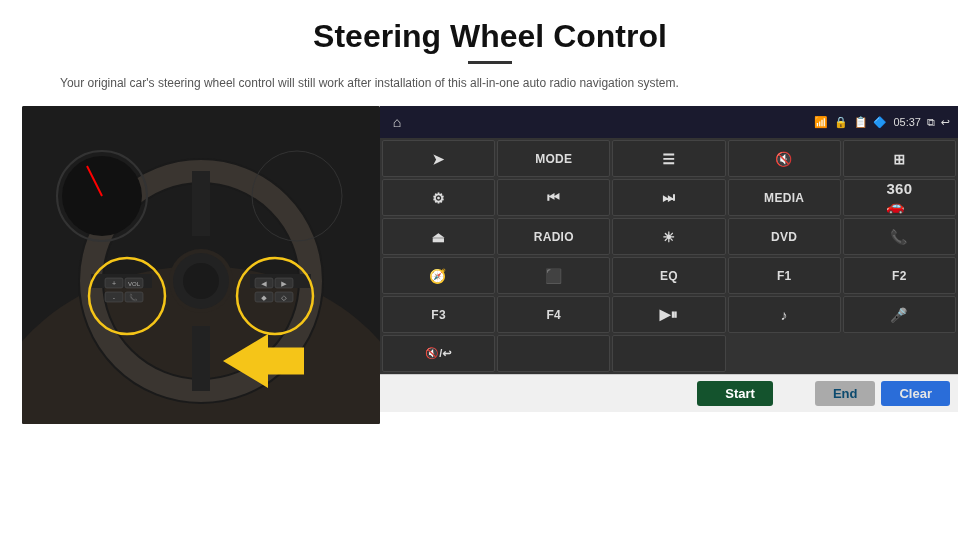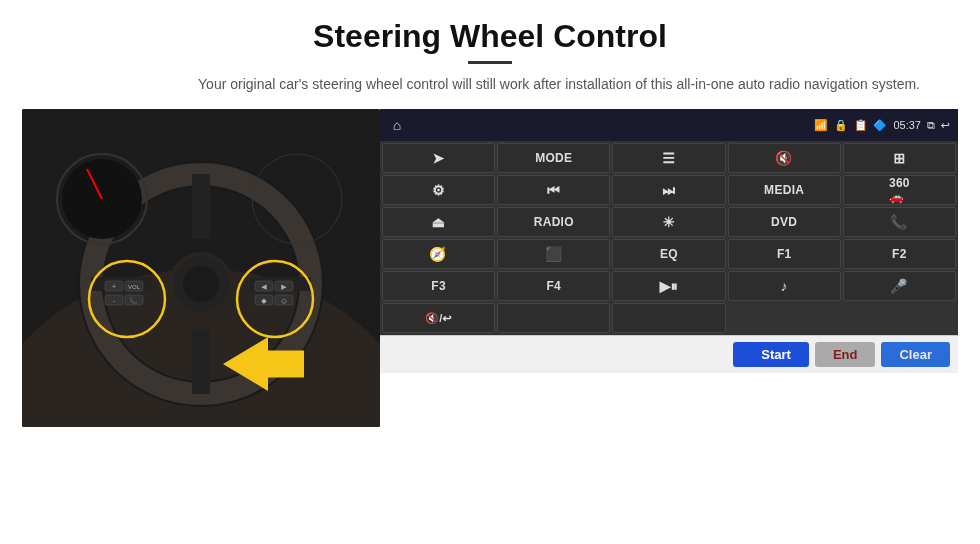--- a/index.html
+++ b/index.html
@@ -20,22 +20,22 @@
     }
 
     .title-divider {
       width: 44px;
       height: 3px;
       background: #333;
       margin: 0 auto 10px;
     }
 
     .subtitle {
-      text-align: right;
-      font-size: 14px;
+      text-align: left;
+      font-size: 12px;
       color: #555;
       line-height: 1.5;
       padding: 0 60px 14px;
     }
 
     .content-area {
       display: flex;
       flex-direction: row;
       padding: 0 22px;
       gap: 0;
@@ -118,22 +118,22 @@
 
     .action-btn {
       padding: 5px 18px;
       font-size: 13px;
       font-weight: 600;
       border: none;
       border-radius: 3px;
       cursor: pointer;
     }
 
-    .btn-start { background: #1d4ed8; color: #fff; padding-left: 28px; }
-    .btn-end   { background: #aaa; color: #7f1d1d; }
+    .btn-start { background: #14532d; color: #fff; padding-left: 28px; }
+    .btn-end   { background: #aaa; color: #0c4a6e; margin-left: 36px; }
     .btn-clear { background: #2a6dd9; color: #e5e5e5; }
 
     .full-panel {
       width: 590px;
       display: flex;
       flex-direction: column;
     }
   </style>
 </head>
 <body>
@@ -234,21 +234,21 @@
         </div>
       <div class="btn">
           <span class="icon">⏮</span>
         </div>
       <div class="btn">
           <span class="icon">⏭</span>
         </div>
       <div class="btn">MEDIA</div>
 
       <div class="btn">
-          <span style="font-size:12px">360<br>🚗</span>
+          <span style="font-size:15px">360<br>🚗</span>
         </div>
       <div class="btn">
           <span class="icon">⏏</span>
         </div>
       <div class="btn">RADIO</div>
       <div class="btn">
           <span class="icon">☀</span>
         </div>
       <div class="btn">DVD</div>
 

